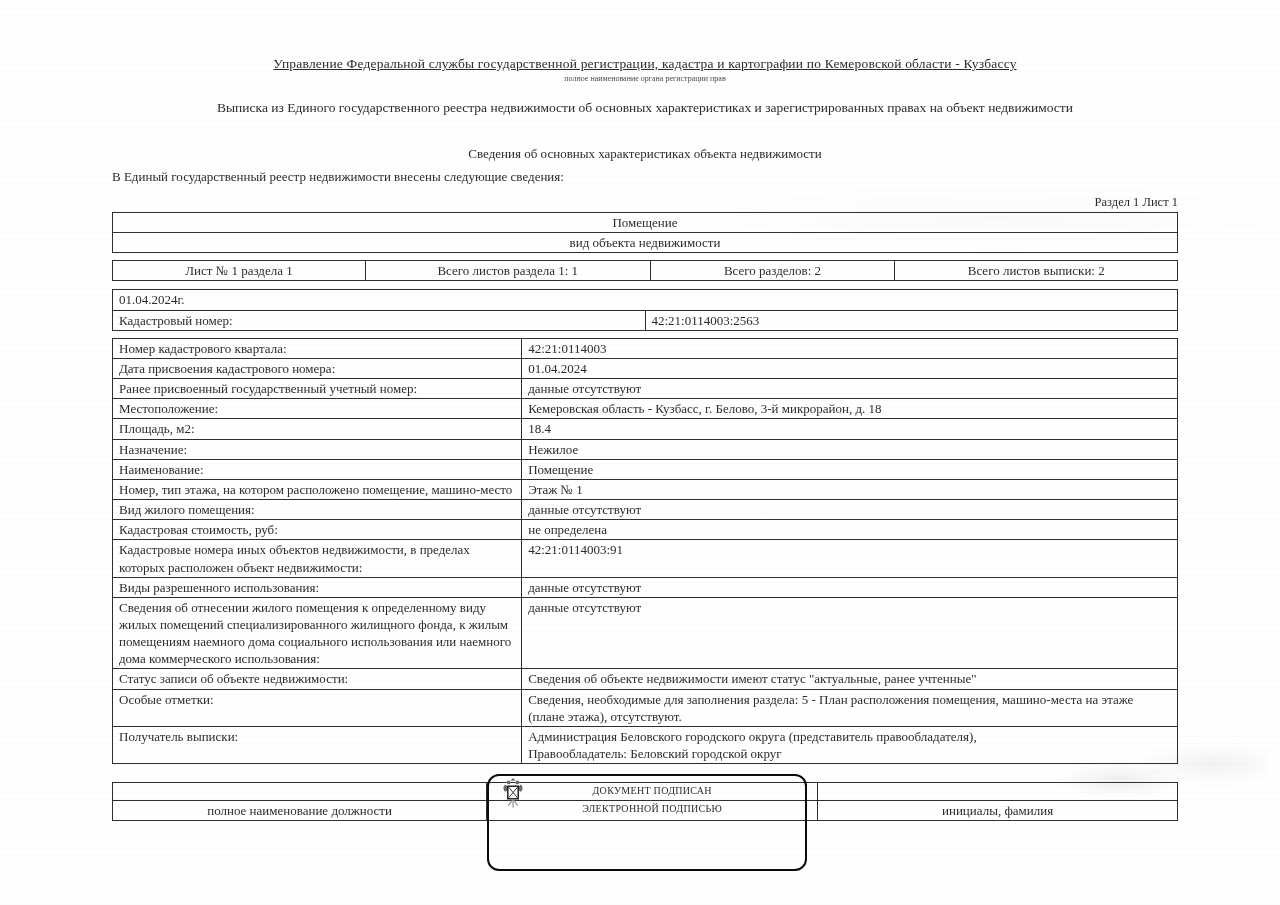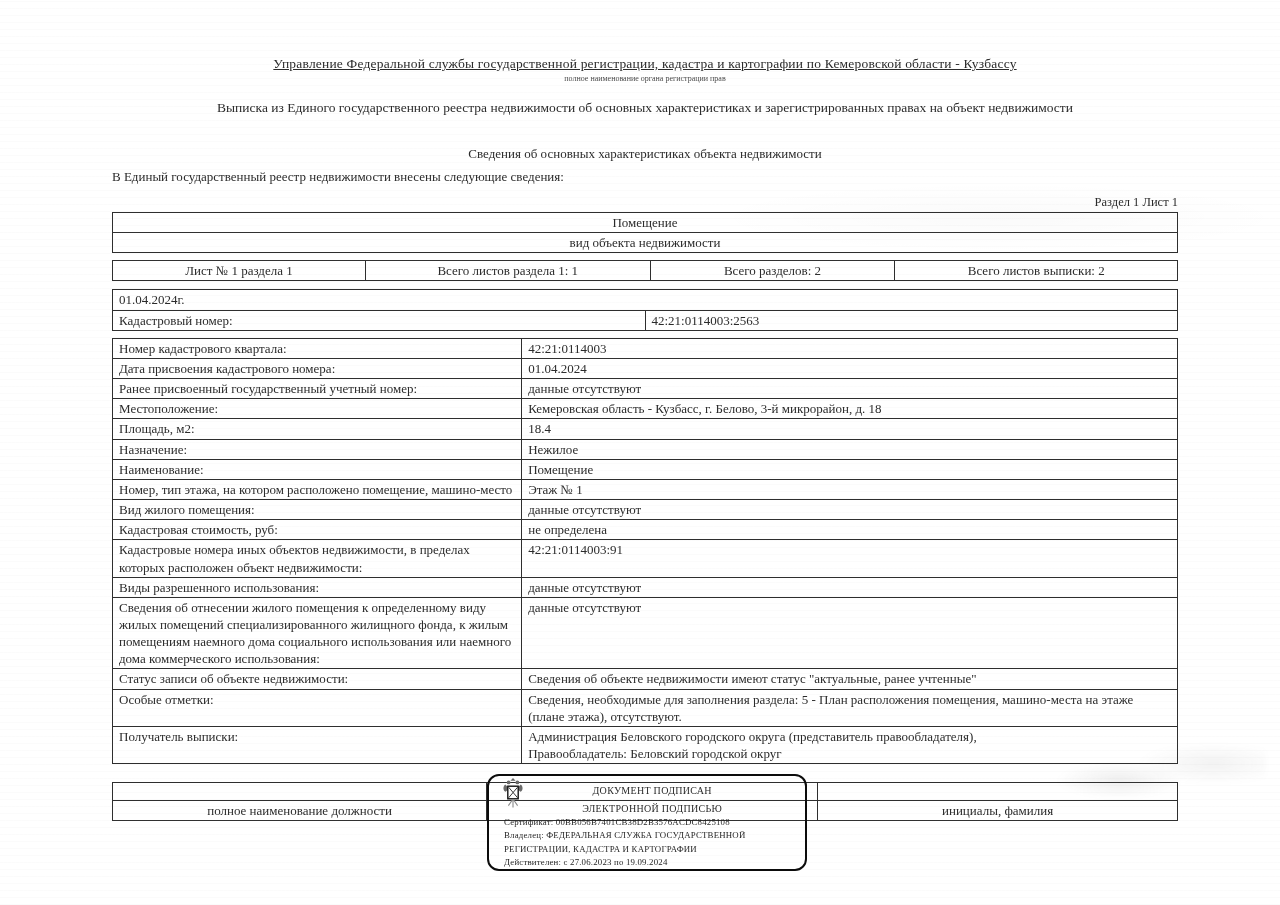--- a/index.html
+++ b/index.html
@@ -201,23 +201,17 @@
             <circle cx="6.6" cy="5.4" r="1.9"></circle>
             <circle cx="15.4" cy="5.4" r="1.9"></circle>
             <path d="M3.2 7.5 C0.8 9.5 0.8 13.5 3.6 14.8 L7.4 11.6 Z"></path>
             <path d="M18.8 7.5 C21.2 9.5 21.2 13.5 18.4 14.8 L14.6 11.6 Z"></path>
           </g>
           <rect x="5.8" y="9.2" width="10.4" height="12.6" fill="#ffffff" stroke="#141414" stroke-width="1.4"></rect>
           <path d="M6.6 10.2 L15.6 20.8 M15.6 10.2 L6.6 20.8" stroke="#3a3a3a" stroke-width="1"></path>
           <path d="M11 22 l-4.6 6.6 M11 22 l4.6 6.6 M11 22 v8.6" stroke="#8a8a8a" stroke-width="1.1" fill="none"></path>
         </svg>
       </span>
-      <div class="stamp-cert">
-        <div>Сертификат: 00BB056B7401CB38D2B3576ACDC8425108</div>
-        <div>Владелец: ФЕДЕРАЛЬНАЯ СЛУЖБА ГОСУДАРСТВЕННОЙ</div>
-        <div>РЕГИСТРАЦИИ, КАДАСТРА И КАРТОГРАФИИ</div>
-        <div>Действителен: с 27.06.2023 по 19.09.2024</div>
-      </div>
     </div>
   </div>
 
   <div class="scan-artifact"></div>
 </div>
 
 </body></html>

